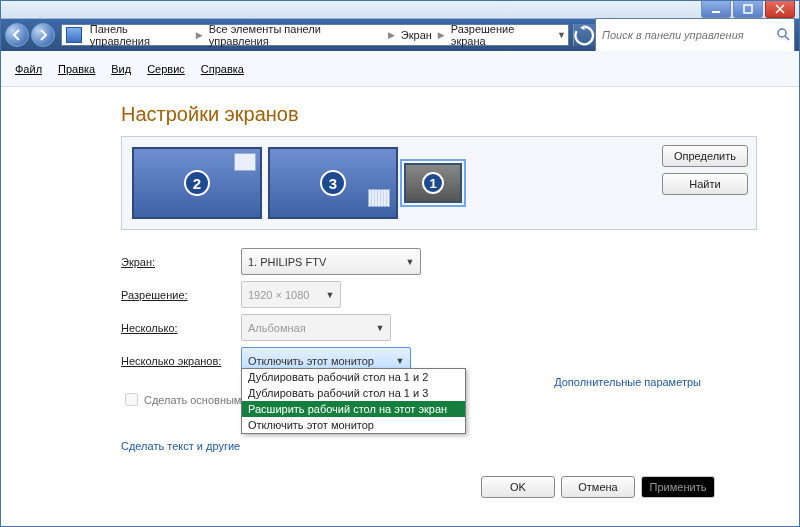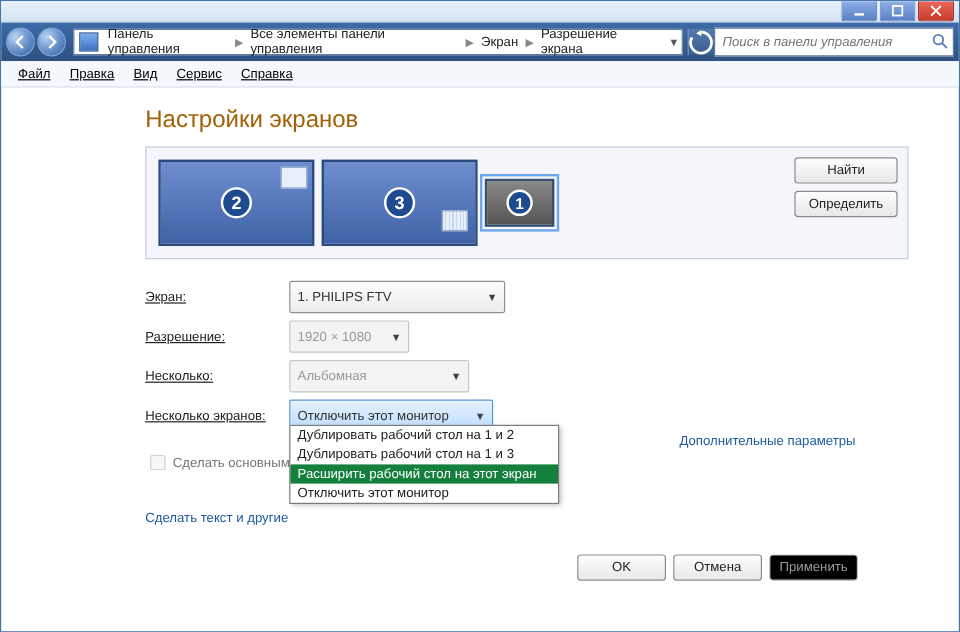--- a/index.html
+++ b/index.html
@@ -72,34 +72,34 @@
   .crumb { padding: 0 4px; display:flex; align-items:center; height:100%;}
   .crumb-sep { color:#888; padding: 0 2px; font-size:9px;}
   .addr-refresh {
     width: 22px; height: 22px;
     border-left: 1px solid #7c94b4;
     display:flex; align-items:center; justify-content:center;
     background: linear-gradient(#547ab0,#3b5e8f);
     color:#fff;
   }
   .searchbox {
-    width: 200px; height: 24px;
+    width: 200px; height: 34px;
     background:#fff;
     border:1px solid #617da0;
     display:flex; align-items:center;
     padding: 0 4px;
     color:#888; font-style: italic; justify-content: flex-end;
   }
   .searchbox input {
     border:none; outline:none; flex:1; font-size:11px; font-style:italic; color:#999; background:transparent;
   }
   .search-icon svg { width:14px; height:14px; fill:#5a7db6; }
   
   .menubar {
-    height: 22px;
+    height: 36px;
     background: #f5f8fd;
     border-bottom: 1px solid #d6e1ef;
     display:flex; align-items:center;
     padding: 0 6px;
   }
   .menu-item { padding: 2px 8px; cursor:default; }
   .menu-item .accel { text-decoration: underline; }
   
   .content {
     flex:1; padding: 12px 42px 12px 120px;
@@ -175,21 +175,21 @@
     width: 225px;
     background:#fff; border:1px solid #7a7a7a;
     z-index:10;
     box-shadow: 2px 2px 4px rgba(0,0,0,0.25);
   }
   .dd-menu-item { padding:2px 6px; font-size:11px; white-space:nowrap;}
   .dd-menu-item.selected { background:#15803d; color:#fff;}
   .checkbox-row { display:flex; align-items:center; margin:10px 0; color:#777;}
   .checkbox-row input{ margin-right:6px;}
   .link { color:#1f5aa3; margin: 6px 0; display:block;}
-  .extra-link { color:#1f5aa3; text-align:right; position:absolute; right:44px; margin-top:-4px;}
+  .extra-link { color:#1f5aa3; text-align:right; position:absolute; right:56px; margin-top:-4px;}
   .extra-row { position:relative; height:18px;}
   
   .button-row {
     display:flex; justify-content:flex-end; gap:6px;
     padding: 6px 42px 10px 0;
     border-top: 0;
   }
 </style>
 </head>
 <body>
@@ -273,22 +273,22 @@
         </div>
         <div class="monitor mon3">
           <div class="mon-mini"></div>
           <div class="mon-num">3</div>
         </div>
         <div class="monitor mon1">
           <div class="mon-num">1</div>
         </div>
       </div>
       <div class="panel-buttons">
+        <div class="win-btn">Определить</div>
         <div class="win-btn">Найти</div>
-        <div class="win-btn">Определить</div>
       </div>
     </div>
 
     <div class="form-row">
       <div class="form-label"><span class="accel">Экран:</span></div>
       <div class="dropdown dd-screen">
         <span>1. PHILIPS FTV</span>
         <span class="dd-arrow">▼</span>
       </div>
     </div>

